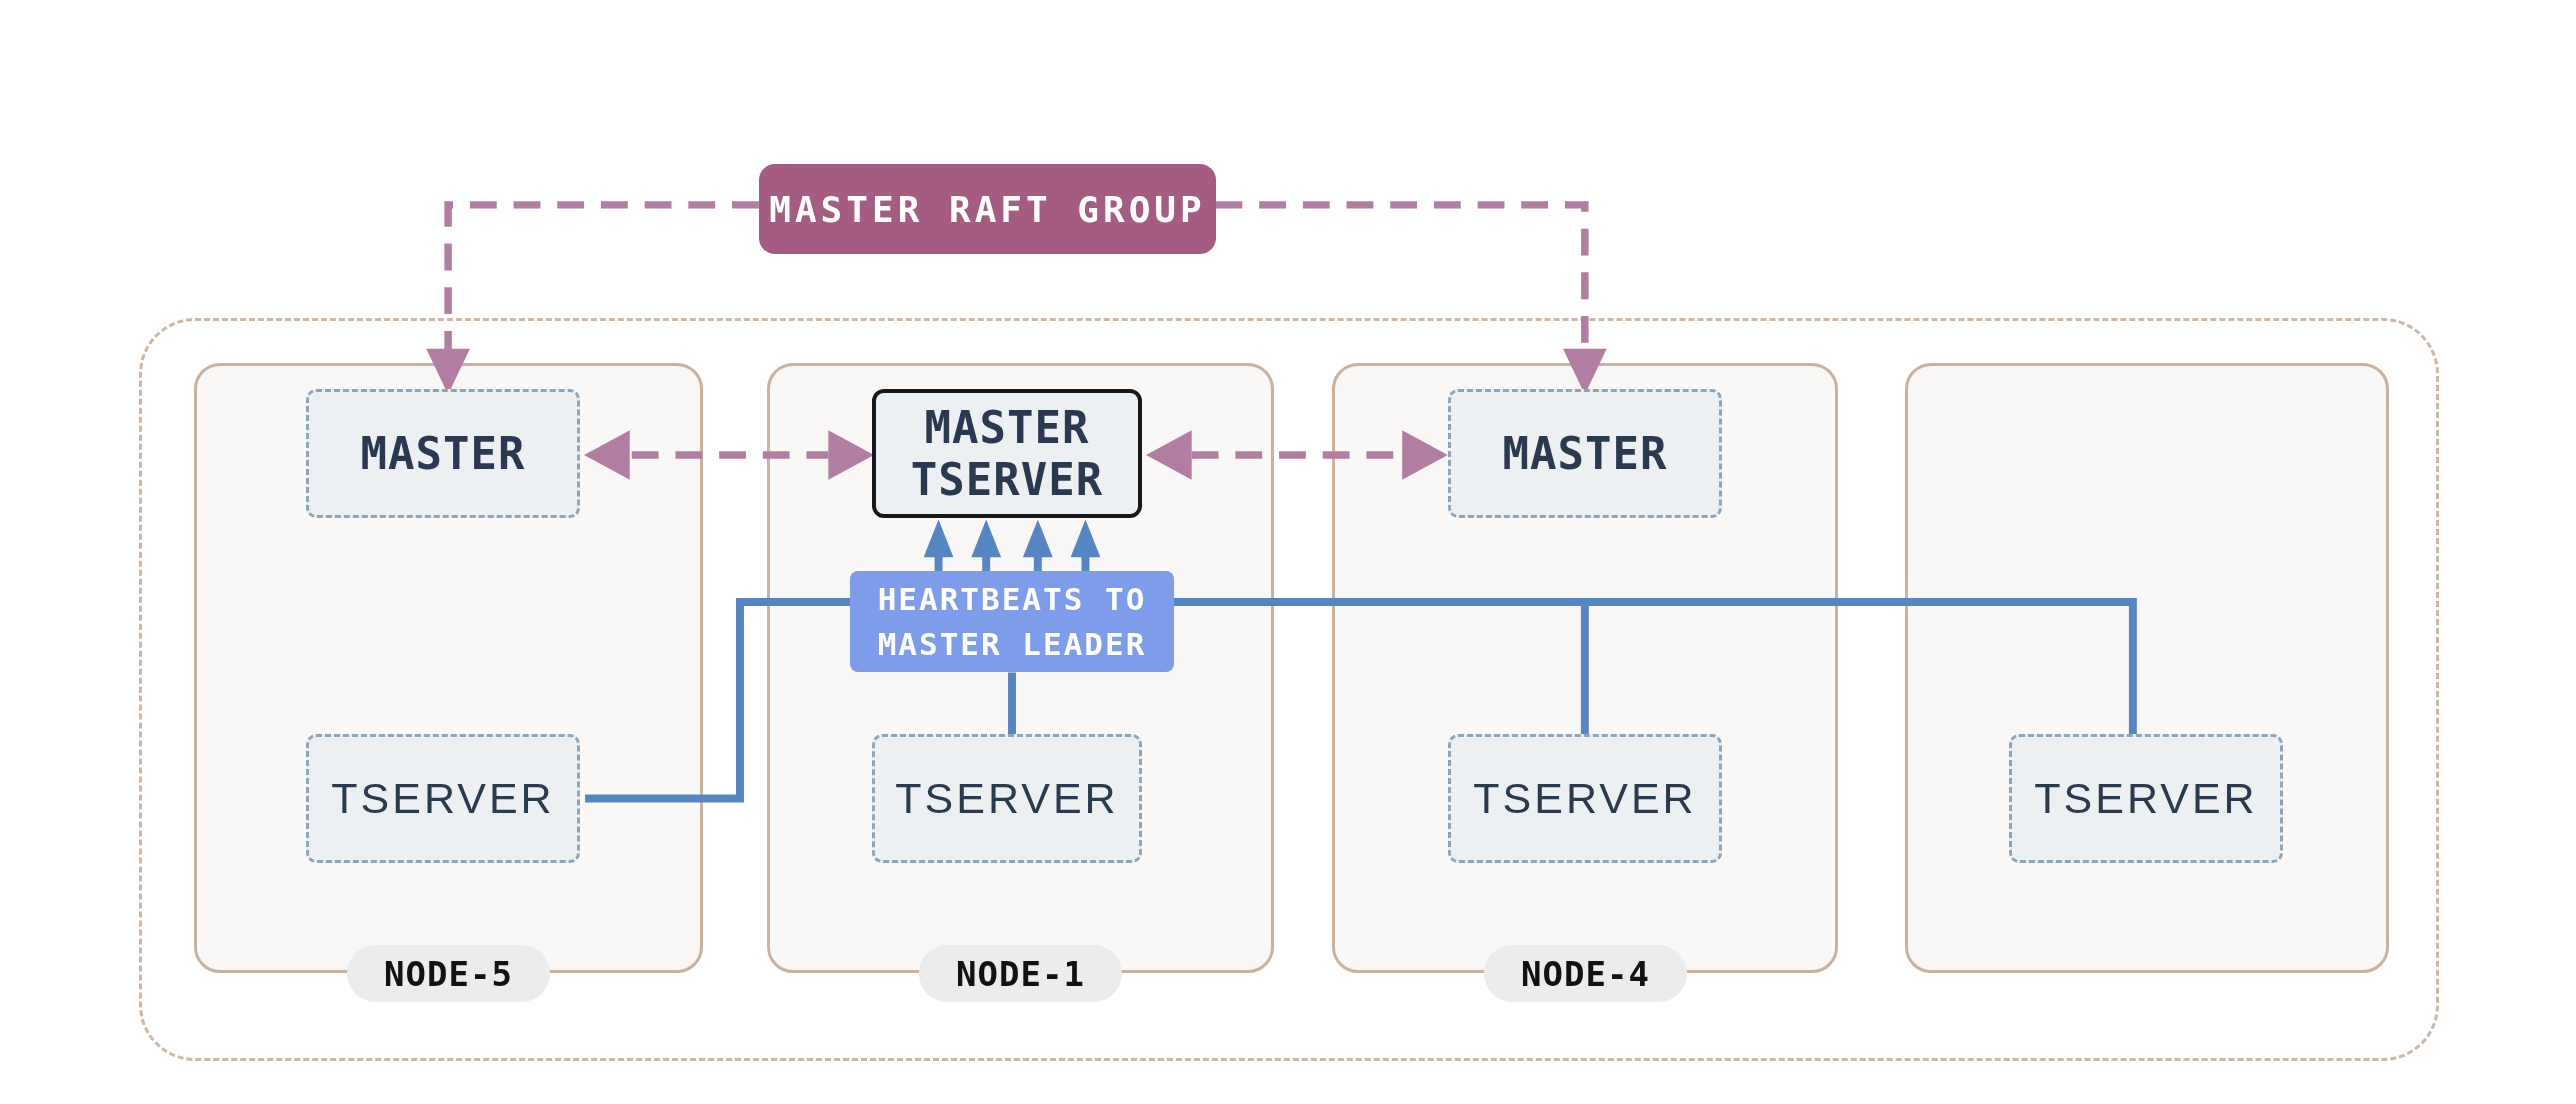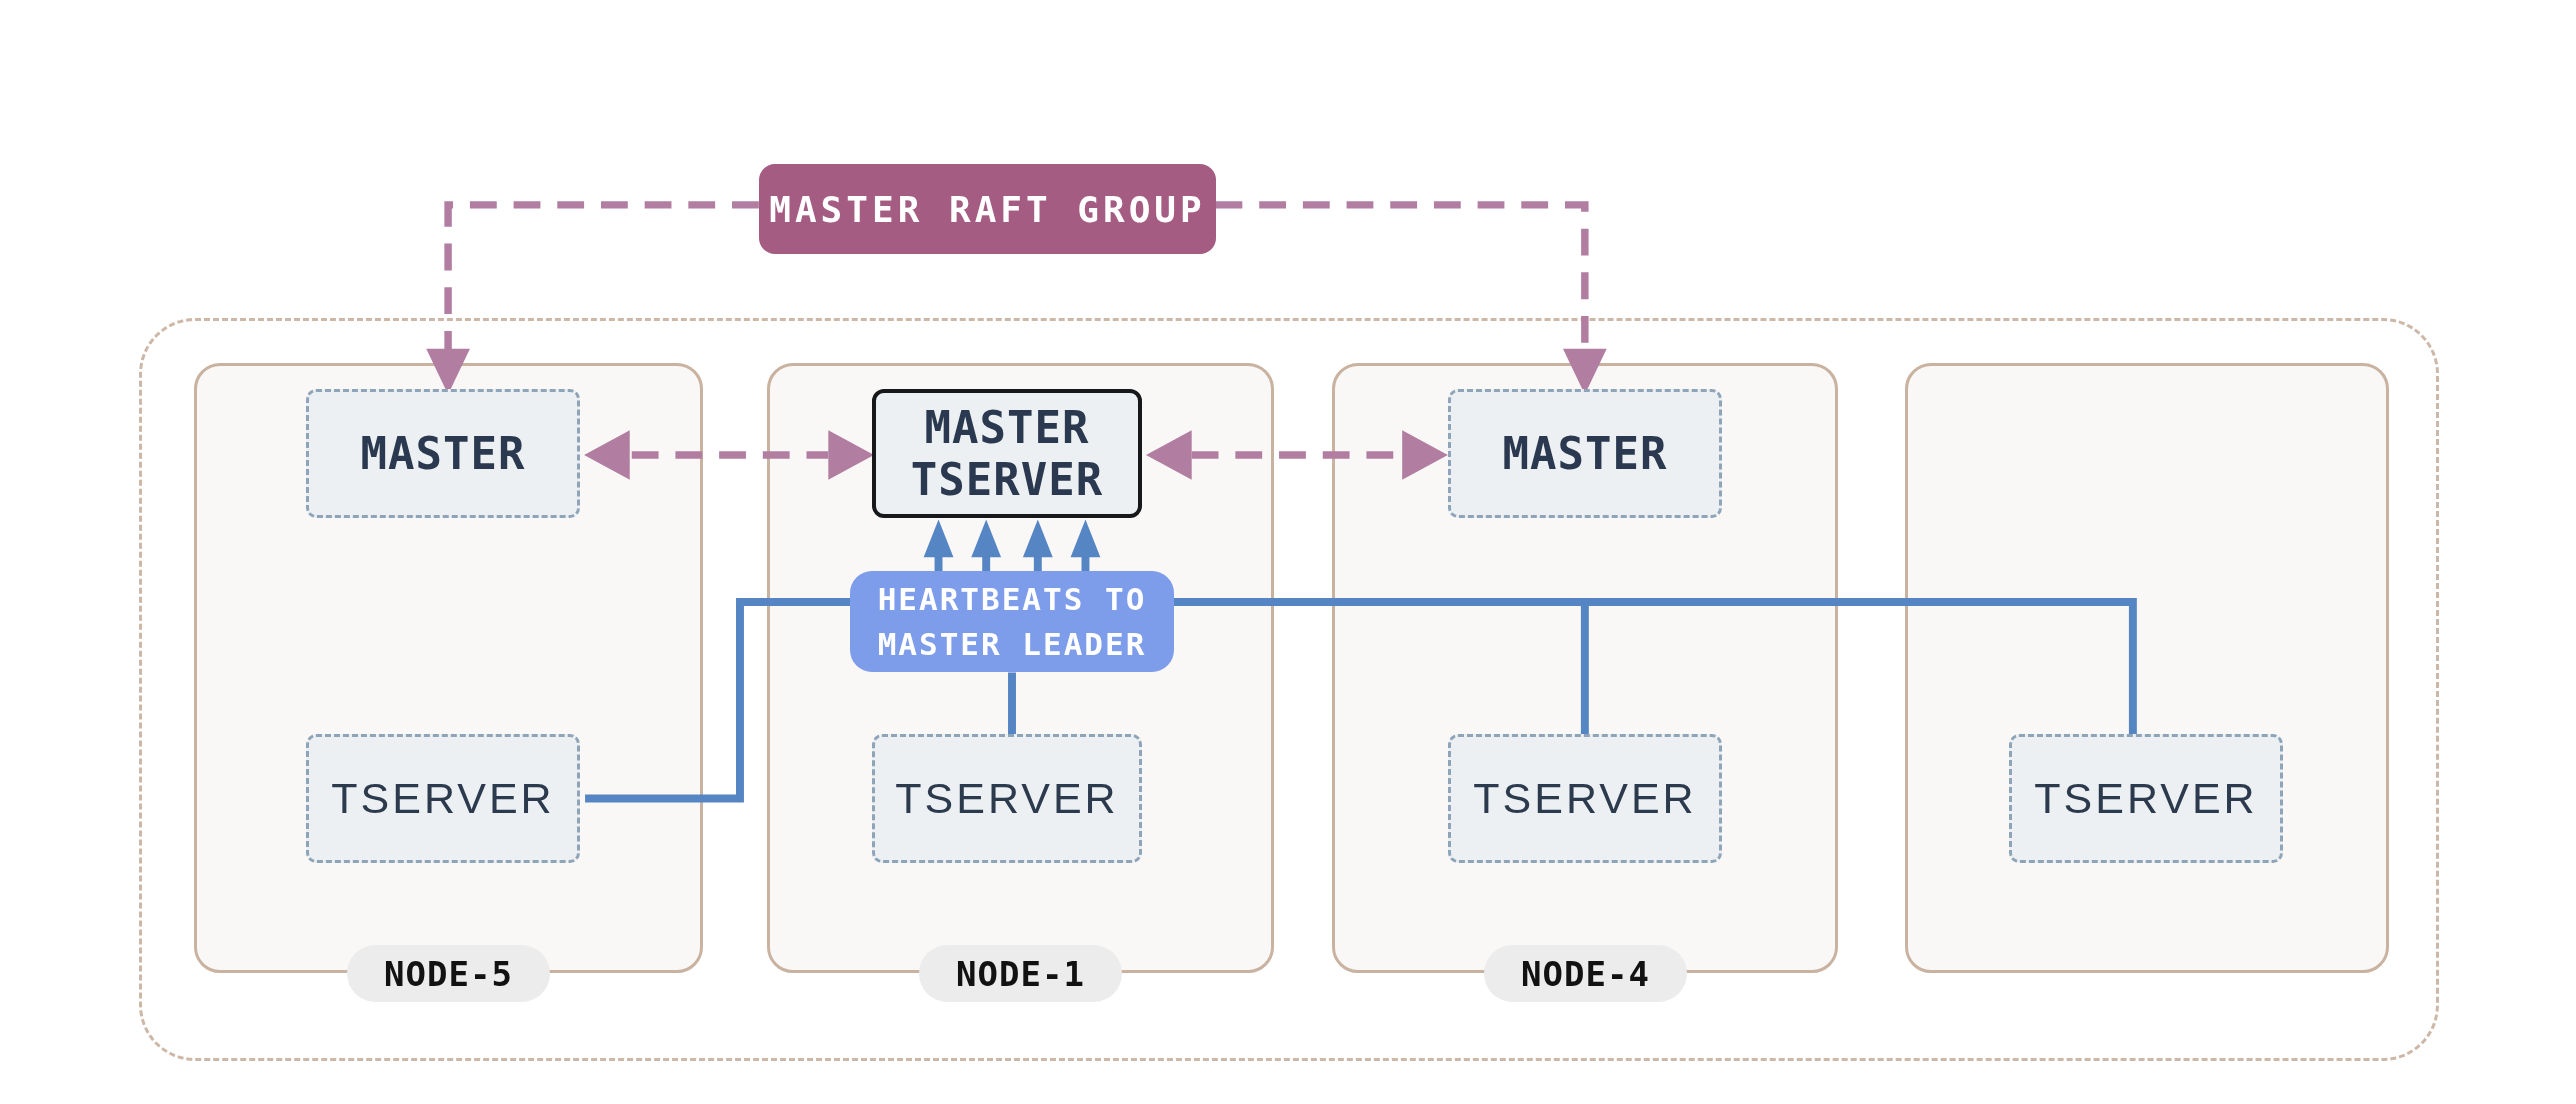--- a/index.html
+++ b/index.html
@@ -39,21 +39,21 @@
                  letter-spacing:3px;color:#2c3a4e;}
   .leader{border:4px solid var(--leader-border);border-radius:12px;flex-direction:column;
           line-height:1.17;text-align:center;}
 
   
   .raft{left:759px;top:116px;width:457px;height:90px;background:var(--mauve-box);border-radius:16px;
         display:flex;align-items:center;justify-content:center;z-index:3;
         color:#ffffff;font-weight:bold;font-size:36px;letter-spacing:4px;}
 
   
-  .hb{left:850px;top:523px;width:324px;height:101px;background:var(--blue-box);border-radius:22px;
+  .hb{left:850px;top:523px;width:324px;height:101px;background:var(--blue-box);border-radius:8px;
       display:flex;flex-direction:column;align-items:center;justify-content:center;z-index:3;
       color:#ffffff;font-weight:bold;font-size:31px;letter-spacing:2px;line-height:1.45;}
 
   
   .pill{top:897px;width:203px;height:57px;background:var(--pill-fill);border-radius:29px;
         display:flex;align-items:center;justify-content:center;z-index:4;
         color:var(--pill-text);font-weight:bold;font-size:34px;letter-spacing:1px;}
   .pill1{left:347px;} .pill2{left:919px;} .pill3{left:1484px;} .pill4{left:2045px;}
 </style>
 </head>

